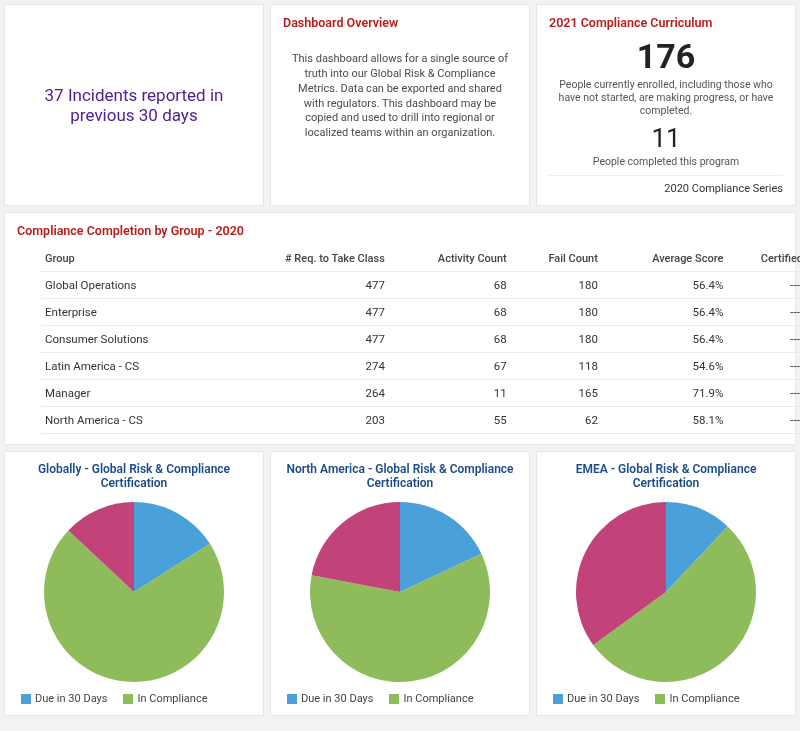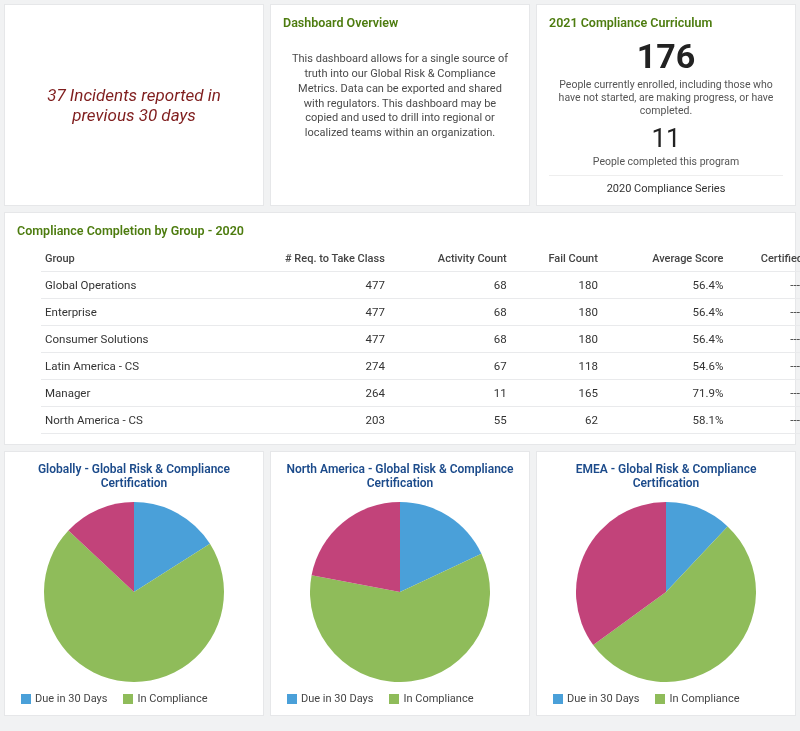--- a/index.html
+++ b/index.html
@@ -12,35 +12,34 @@
   }
   .row { display: flex; gap: 6px; margin-bottom: 6px; }
   .card {
     background: #fff;
     border: 1px solid #e6e7e9;
     padding: 10px 12px;
     flex: 1 1 0;
     min-width: 0;
   }
   .card-title {
-    color: #4d7c0f;
+    color: #b91c1c;
     font-size: 12.5px;
     font-weight: 600;
     margin-bottom: 8px;
   }
   .incidents {
     display: flex;
     align-items: center;
     justify-content: center;
     text-align: center;
   }
   .incidents .msg {
     font-size: 17px;
-    color: #7f1d1d;
-    font-style: italic;
+    color: #4c1d95;
   }
   .overview-text {
     font-size: 11px;
     color: #4a4a4a;
     text-align: center;
     padding: 14px 6px;
     line-height: 1.35;
   }
   .curriculum {
     text-align: center;
@@ -59,21 +58,21 @@
     max-width: 240px;
   }
   .mid-num {
     font-size: 26px;
     color: #222;
     margin-top: 2px;
   }
   .series-link {
     font-size: 11px;
     color: #333;
-    text-align: center;
+    text-align: right;
     border-top: 1px solid #eee;
     margin-top: 6px;
     padding-top: 6px;
   }
   
   table { width: 100%; border-collapse: collapse; font-size: 11.5px; margin-left: 24px; }
   th, td { padding: 6px 4px; text-align: left; border-bottom: 1px solid #e9eaec; }
   th { color: #444; font-weight: 500; font-size: 11px; }
   th.r, td.r { text-align: right; }
   

